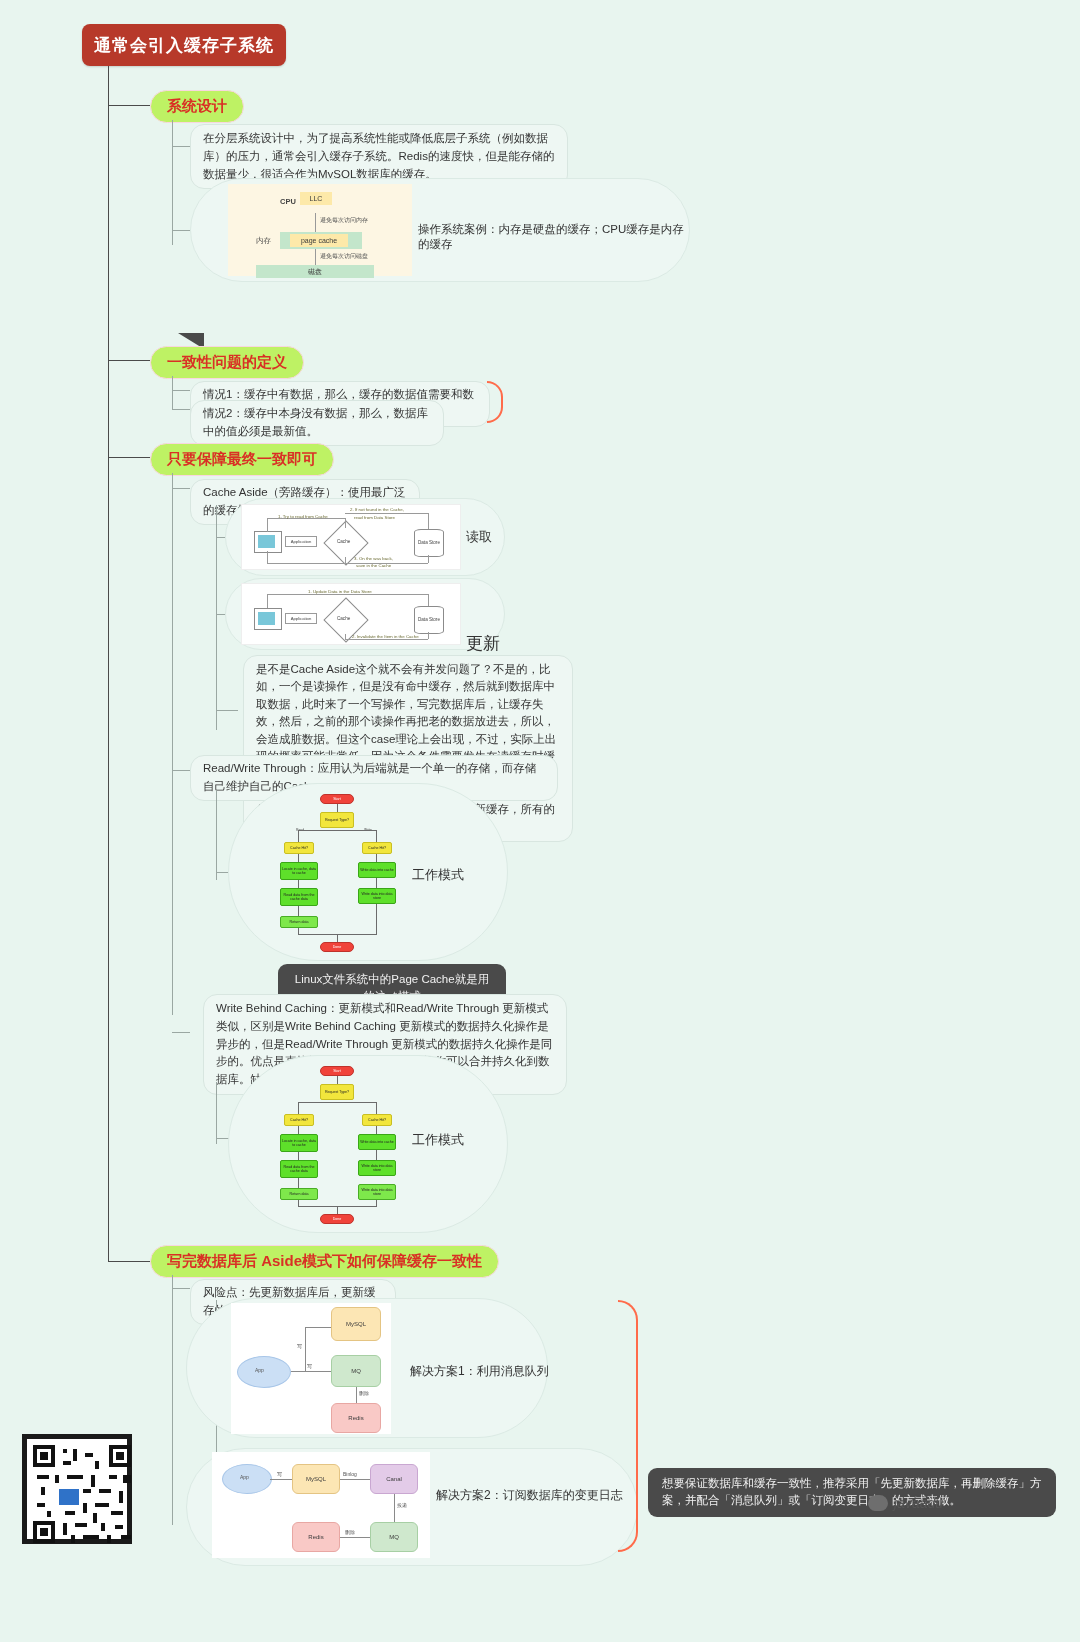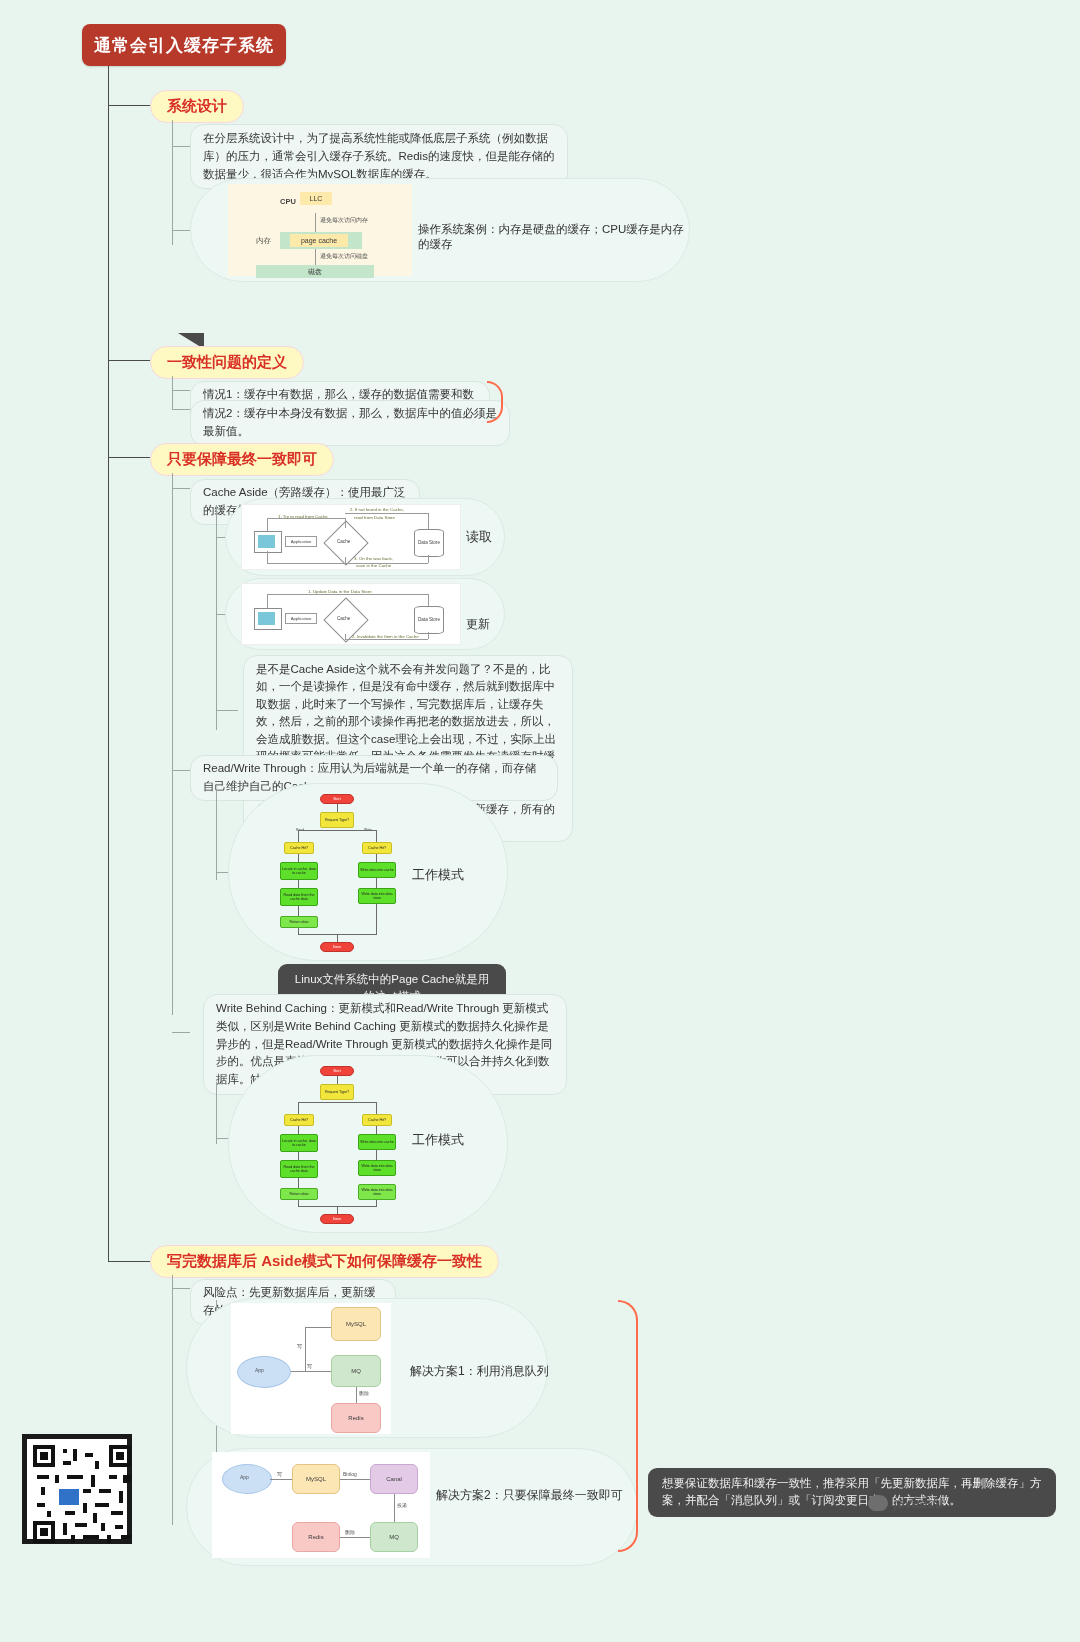--- a/index.html
+++ b/index.html
@@ -19,21 +19,21 @@
     left:82px;top:24px;width:204px;height:42px;
     background:#b7392a;border-radius:8px;
     color:#fff;font-weight:bold;font-size:17px;
     display:flex;align-items:center;justify-content:center;
     letter-spacing:1px;
     box-shadow:0 1px 2px rgba(0,0,0,.15);
   }
 
   
   .pill{
-    background:#fef9c3;border:1.6px solid #f8d7de;border-radius:18px;
+    background:#bef264;border:1.6px solid #f8d7de;border-radius:18px;
     color:#d93025;font-weight:bold;font-size:15px;
     padding:6px 16px;display:inline-flex;align-items:center;
     white-space:nowrap;
   }
 
   
   .note{
     background:#eef7f3;border:1px solid #d8e6e0;border-radius:14px;
     padding:5px 12px;font-size:11.5px;line-height:1.55;color:#333;
     box-sizing:border-box;
@@ -155,21 +155,21 @@
 
   <div class="abs" style="left:178px;top:333px;width:0;height:0;border-style:solid;border-width:16px 0 0 26px;border-color:#4a4a4a transparent transparent transparent;"></div>
 
   <div class="abs pill" style="left:150px;top:346px;">一致性问题的定义</div>
 
   <div class="abs vline2" style="left:172px;top:376px;height:34px;"></div>
   <div class="abs hline2" style="left:172px;top:390px;width:18px;"></div>
   <div class="abs hline2" style="left:172px;top:409px;width:18px;"></div>
 
   <div class="abs note tight" style="left:190px;top:381px;width:300px;">情况1：缓存中有数据，那么，缓存的数据值需要和数据库中的值相同；</div>
-  <div class="abs note tight" style="left:190px;top:400px;width:320px;">情况2：缓存中本身没有数据，那么，数据库中的值必须是最新值。</div>
+  <div class="abs note tight" style="left:190px;top:400px;width:254px;">情况2：缓存中本身没有数据，那么，数据库中的值必须是最新值。</div>
 
   <div class="abs brace" style="left:487px;top:381px;width:14px;height:38px;"></div>
 
   <div class="abs pill" style="left:150px;top:443px;">只要保障最终一致即可</div>
 
   <div class="abs vline2" style="left:172px;top:473px;height:542px;"></div>
   <div class="abs hline2" style="left:172px;top:488px;width:18px;"></div>
   <div class="abs hline2" style="left:172px;top:770px;width:18px;"></div>
   <div class="abs hline2" style="left:172px;top:1032px;width:18px;"></div>
 
@@ -217,21 +217,21 @@
      <div class="fl-dtxt" style="left:176px;top:33px;">Data Store</div>
      <div class="fl-line" style="left:25px;top:10px;width:161px;height:1px;"></div>
      <div class="fl-line" style="left:25px;top:10px;width:1px;height:14px;"></div>
      <div class="fl-line" style="left:186px;top:10px;width:1px;height:12px;"></div>
      <div class="fl-txt" style="left:66px;top:5px;">1. Update Data in the Data Store</div>
      <div class="fl-line" style="left:103px;top:55px;width:83px;height:1px;"></div>
      <div class="fl-line" style="left:186px;top:48px;width:1px;height:7px;"></div>
      <div class="fl-line" style="left:103px;top:50px;width:1px;height:5px;"></div>
      <div class="fl-txt" style="left:110px;top:50px;">2. Invalidate the Item in the Cache</div>
   </div>
-  <div class="abs caption" style="left:466px;top:616px;font-size:12px;">更新</div>
+  <div class="abs caption" style="left:466px;top:632px;font-size:17px;">更新</div>
 
   <div class="abs note" style="left:243px;top:655px;width:330px;font-size:11.5px;line-height:1.52;">是不是Cache Aside这个就不会有并发问题了？不是的，比如，一个是读操作，但是没有命中缓存，然后就到数据库中取数据，此时来了一个写操作，写完数据库后，让缓存失效，然后，之前的那个读操作再把老的数据放进去，所以，会造成脏数据。但这个case理论上会出现，不过，实际上出现的概率可能非常低，因为这个条件需要发生在读缓存时缓存失效，而且并发着有一个写操作。而实际上数据库的写操作会比读操作慢得多，而且还要锁表，而读操作必需在写操作前进入数据库操作，而又要晚于写操作更新缓存，所有的这些条件都具备的概率基本并不大。</div>
 
   <div class="abs note tight" style="left:190px;top:755px;width:368px;font-size:11.5px;">Read/Write Through：应用认为后端就是一个单一的存储，而存储自己维护自己的Cache。</div>
 
   <div class="abs vline2" style="left:216px;top:790px;height:90px;"></div>
   <div class="abs hline2" style="left:216px;top:872px;width:22px;"></div>
 
   <div class="abs capsule" style="left:228px;top:783px;width:280px;height:178px;border-radius:110px;"></div>
   <div class="abs" style="left:276px;top:790px;width:130px;height:165px;">
@@ -338,21 +338,21 @@
      <div class="s-node s-rd" style="left:80px;top:70px;width:48px;height:30px;">Redis</div>
      <div class="s-line" style="left:58px;top:27px;width:22px;height:1px;"></div>
      <div class="s-t" style="left:65px;top:19px;">写</div>
      <div class="s-line" style="left:128px;top:27px;width:30px;height:1px;"></div>
      <div class="s-t" style="left:131px;top:19px;">Binlog</div>
      <div class="s-line" style="left:182px;top:42px;width:1px;height:28px;"></div>
      <div class="s-t" style="left:185px;top:50px;">投递</div>
      <div class="s-line" style="left:128px;top:85px;width:30px;height:1px;"></div>
      <div class="s-t" style="left:133px;top:77px;">删除</div>
   </div>
-  <div class="abs caption" style="left:436px;top:1487px;font-size:12px;">解决方案2：只要保障最终一致即可</div>
+  <div class="abs caption" style="left:436px;top:1487px;font-size:12px;">解决方案2：订阅数据库的变更日志</div>
 
   <div class="abs brace2" style="left:618px;top:1300px;width:18px;height:248px;"></div>
   <div class="abs callout" style="left:648px;top:1468px;width:408px;font-size:11.5px;">想要保证数据库和缓存一致性，推荐采用「先更新数据库，再删除缓存」方案，并配合「消息队列」或「订阅变更日志」的方式来做。</div>
 
   <div class="abs qr">
     <div class="qr-inner">
       <div class="qr-cell" style="left:0;top:0;width:22px;height:22px;"></div>
       <div class="qr-cell" style="left:4px;top:4px;width:14px;height:14px;background:#fff;"></div>
       <div class="qr-cell" style="left:7px;top:7px;width:8px;height:8px;"></div>
       <div class="qr-cell" style="left:76px;top:0;width:22px;height:22px;"></div>

